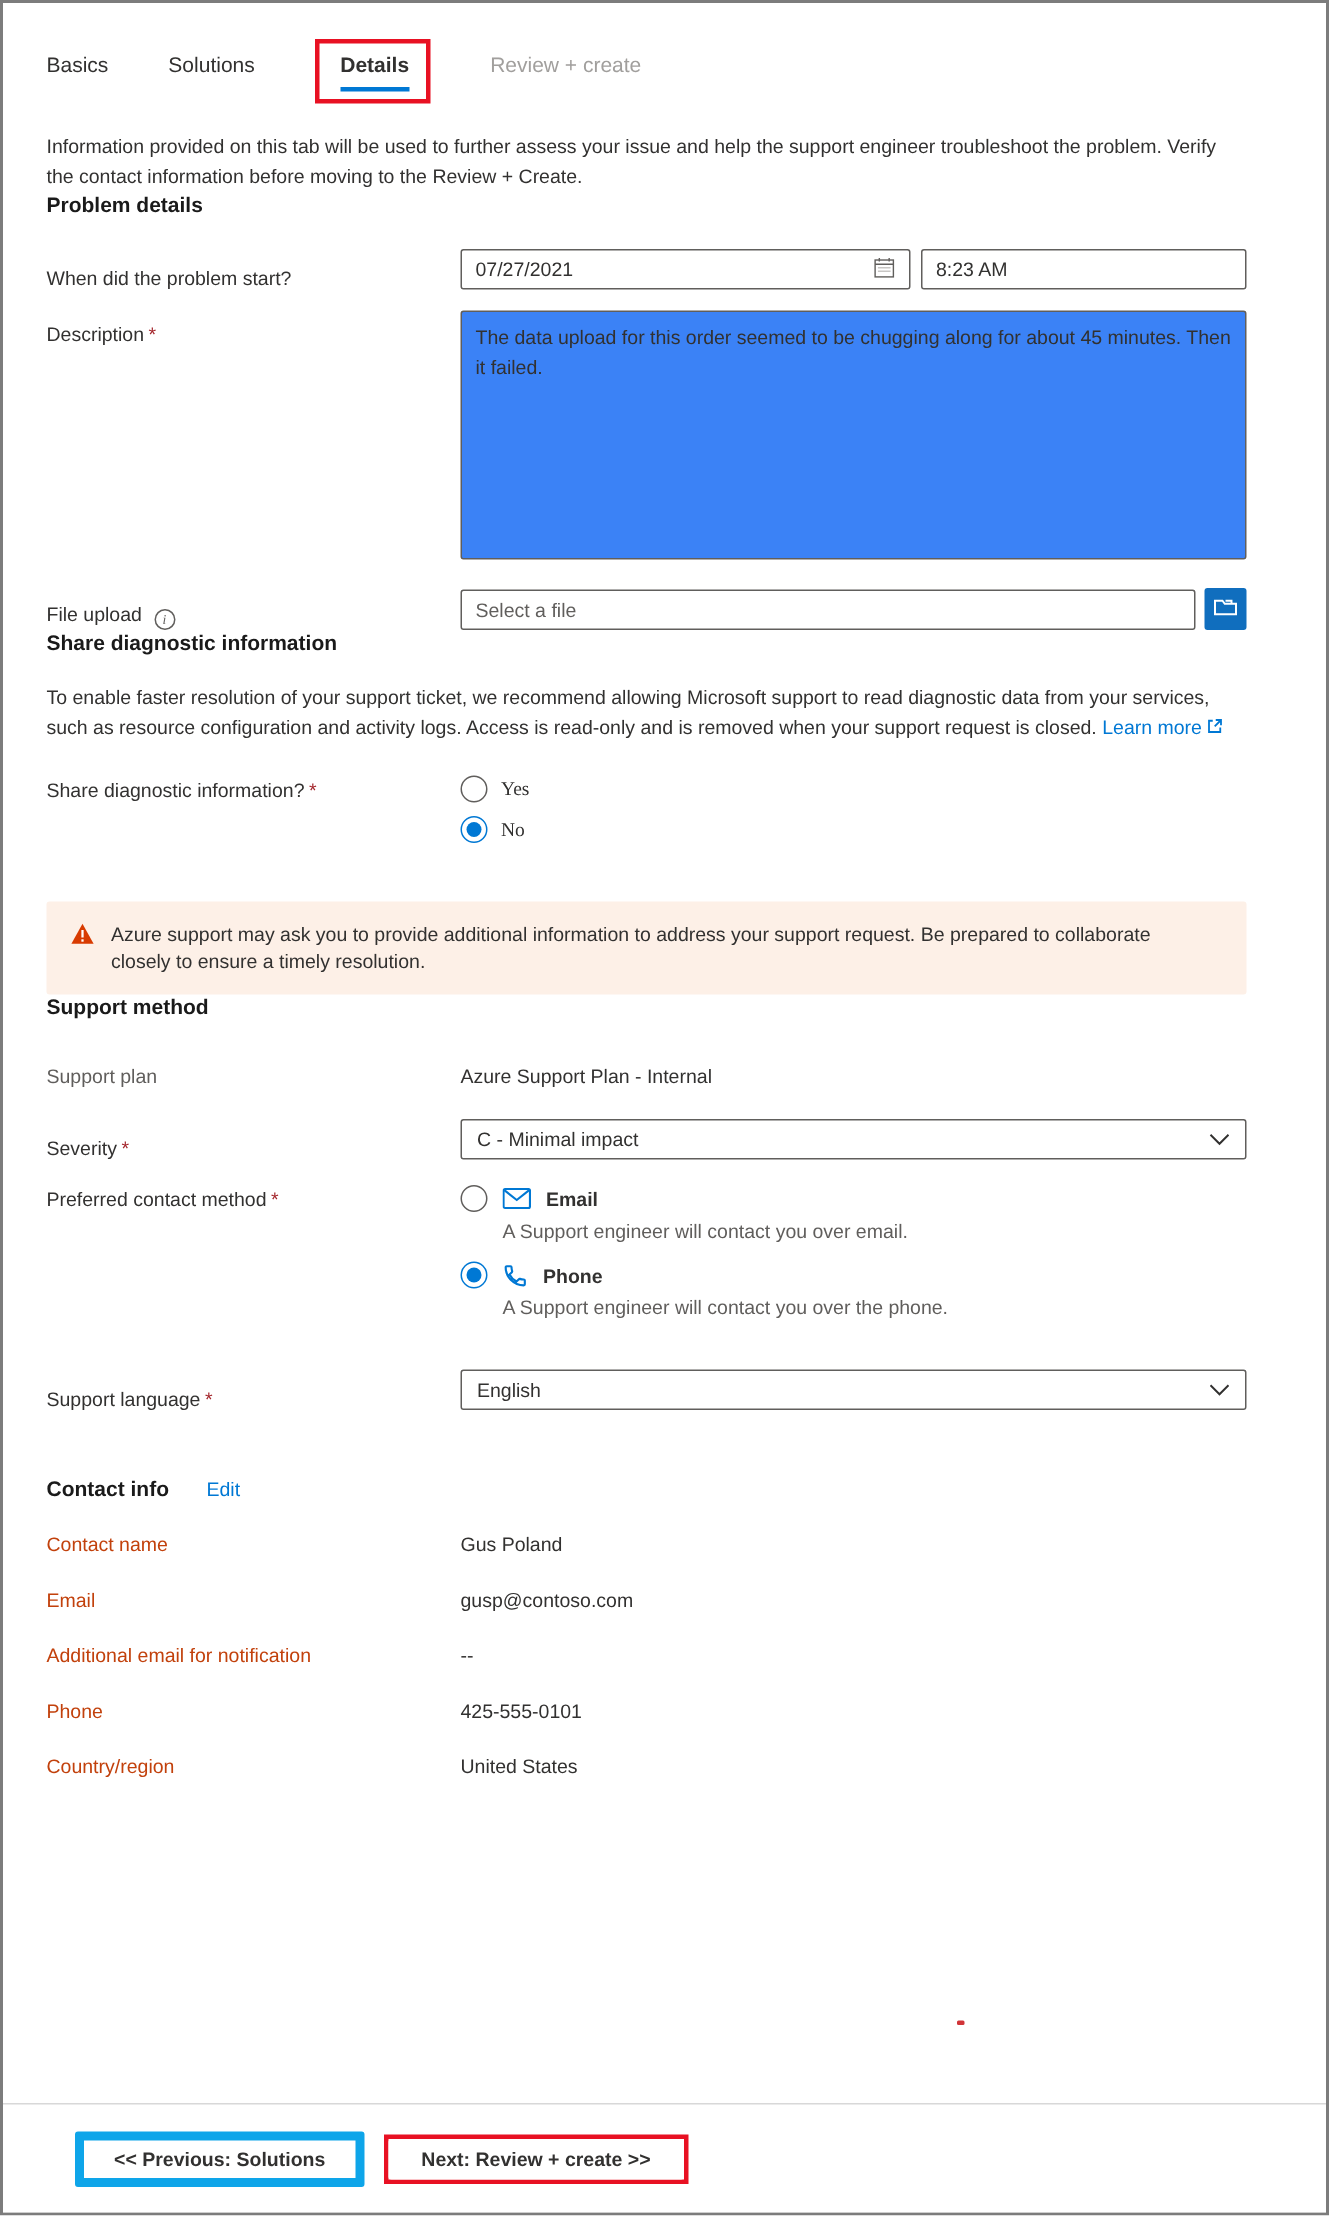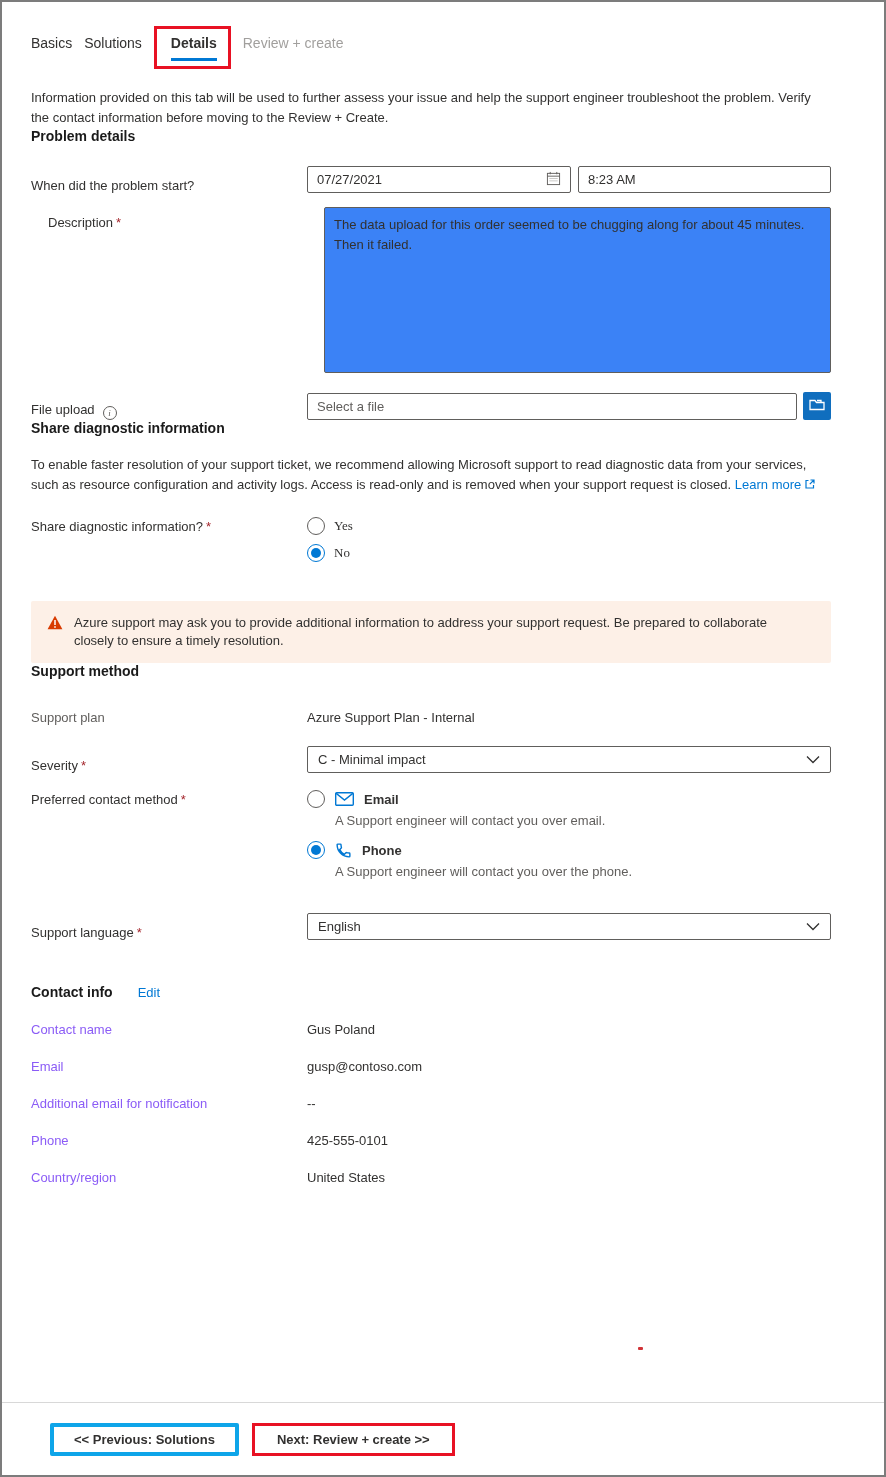--- a/index.html
+++ b/index.html
@@ -9,21 +9,21 @@
     --warning-icon:#d83b01;
     --folder-button:#106ebe;
   }
   *{box-sizing:border-box;}
   html,body{margin:0;padding:0;background:#fff;}
   body{font-family:"Liberation Sans",sans-serif;color:#323130;font-size:13px;}
   .page{position:relative;width:886px;height:1477px;border:2px solid #7c7c7c;background:#fff;overflow:hidden;}
   .content{padding:0 53px 0 29px;}
 
   
-  .tabs{display:flex;gap:12px;margin-top:33px;align-items:flex-start;}
+  .tabs{display:flex;gap:40px;margin-top:33px;align-items:flex-start;}
   .tab{font-size:14px;padding-bottom:7px;color:#323130;cursor:pointer;white-space:nowrap;}
   .tab.active{font-weight:700;border-bottom:3px solid var(--accent);}
   .tab.disabled{color:#a19f9d;}
   .tab-annotated{position:relative;margin:0 14px 0 17px;}
   .annotation-box{position:absolute;left:-17px;right:-14px;top:-9px;bottom:-8px;border:3px solid var(--annotation-red);pointer-events:none;}
 
   .intro{margin:27px 0 0 0;line-height:20px;max-width:805px;}
 
   h2.section{font-size:14px;font-weight:700;margin:0;color:#1a1a1a;}
   .h-problem{margin-top:29px;}
@@ -32,21 +32,21 @@
   .h-contact{margin-top:44px;display:flex;align-items:center;gap:25px;}
 
   .form-row{display:flex;align-items:flex-end;margin-top:22px;}
   .form-row.top{align-items:flex-start;}
   .form-label{width:276px;flex:none;color:#323130;}
   .form-label.gray{color:#605e5c;}
   .form-field{flex:1;display:flex;align-items:center;}
   .req{color:#a4262c;margin-left:3px;}
 
   .text-input{height:27px;border:1px solid #605e5c;border-radius:2px;display:flex;align-items:center;padding:0 9px;background:#fff;}
-  .date-input{width:264px;justify-content:space-between;margin-right:7px;}
+  .date-input{width:300px;justify-content:space-between;margin-right:7px;}
   .time-input{flex:1;}
   .placeholder{color:#605e5c;}
 
   .textarea{width:100%;height:166px;border:1px solid #605e5c;border-radius:2px;padding:7px 9px;line-height:20px;background:#3b82f6;}
 
   .file-input{flex:1;}
   .folder-btn{flex:none;width:28px;height:28px;margin-left:6px;border:none;border-radius:2px;background:var(--folder-button);display:flex;align-items:center;justify-content:center;cursor:pointer;padding:0;}
 
   .info-icon{display:inline-flex;align-items:center;justify-content:center;width:14px;height:14px;border:1px solid #605e5c;border-radius:50%;font-size:9px;color:#605e5c;margin-left:8px;vertical-align:-2px;font-style:italic;font-family:"Liberation Serif",serif;}
 
@@ -71,27 +71,27 @@
   .method-name{font-weight:700;}
   .method-desc{margin:4px 0 0 28px;color:#605e5c;line-height:18px;}
 
   .row-plan{margin-top:31px;}
   .row-severity{margin-top:21px;}
   .row-method{margin-top:17px;}
   .row-availability{margin-top:41px;}
   .row-language{margin-top:21px;}
 
   .info-row{display:flex;align-items:center;margin-top:22px;}
-  .info-row .form-label{color:#8b5cf6;}
+  .info-row .form-label{color:#c2410c;}
   .contact-rows{margin-top:9px;}
 
   .artifact-dot{position:absolute;left:636px;top:1345px;width:5px;height:3px;background:#d13438;border-radius:1px;}
 
   .footer{position:absolute;left:0;right:0;bottom:0;height:73px;border-top:1px solid #d8d8d8;background:#fff;display:flex;align-items:center;padding-left:48px;gap:13px;}
-  .btn{background:#fff;border:4px solid #0ea5e9;border-radius:2px;padding:5px 20px;font-weight:700;font-size:13px;color:#323130;font-family:"Liberation Sans",sans-serif;cursor:pointer;white-space:nowrap;}
+  .btn{background:#fff;border:6px solid #0ea5e9;border-radius:2px;padding:5px 20px;font-weight:700;font-size:13px;color:#323130;font-family:"Liberation Sans",sans-serif;cursor:pointer;white-space:nowrap;}
   .next-wrap{border:3px solid var(--annotation-red);display:inline-block;}
   .next-wrap .btn{border:none;padding:6px 22px;}
 </style>
 </head>
 <body>
 
 <div class="page">
   <div class="content">
 
     <div class="tabs">
@@ -124,21 +124,21 @@
               </svg>
           </span>
         </div>
         <div class="text-input time-input">
           <span>8:23 AM</span>
         </div>
       </div>
     </div>
 
     <div class="form-row top" style="margin-top:14px;">
-      <div class="form-label" style="padding-top:8px;margin-left:17px;">
+      <div class="form-label" style="padding-top:8px;">
         <span>Description</span><span class="req">*</span>
       </div>
       <div class="form-field">
         <div class="textarea">The data upload for this order seemed to be chugging along for about 45 minutes. Then it failed.</div>
       </div>
     </div>
 
     <div class="form-row" style="margin-top:19px;">
       <div class="form-label">
         <span>File upload</span><span class="info-icon">i</span>

